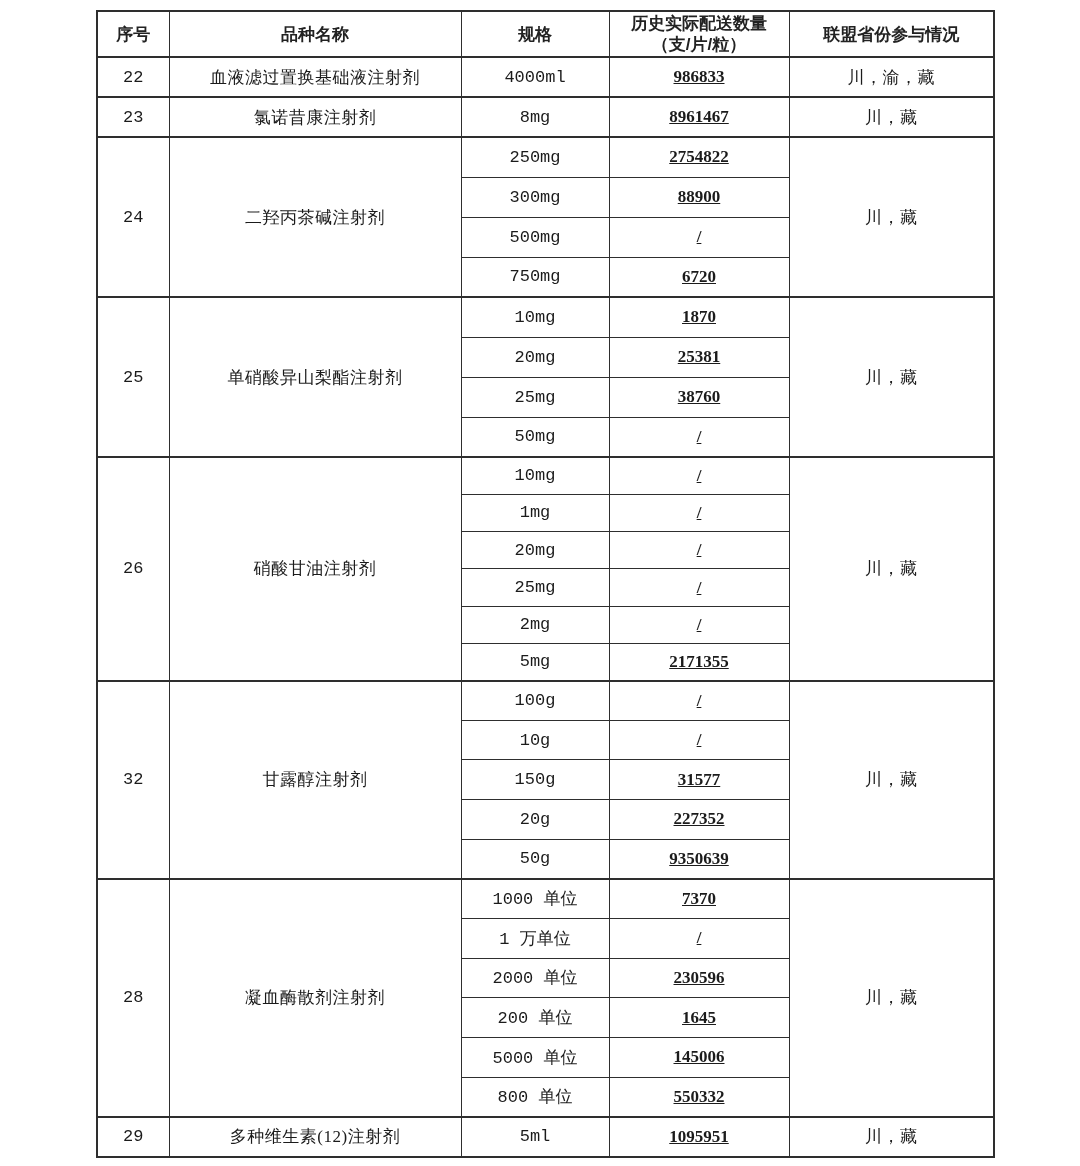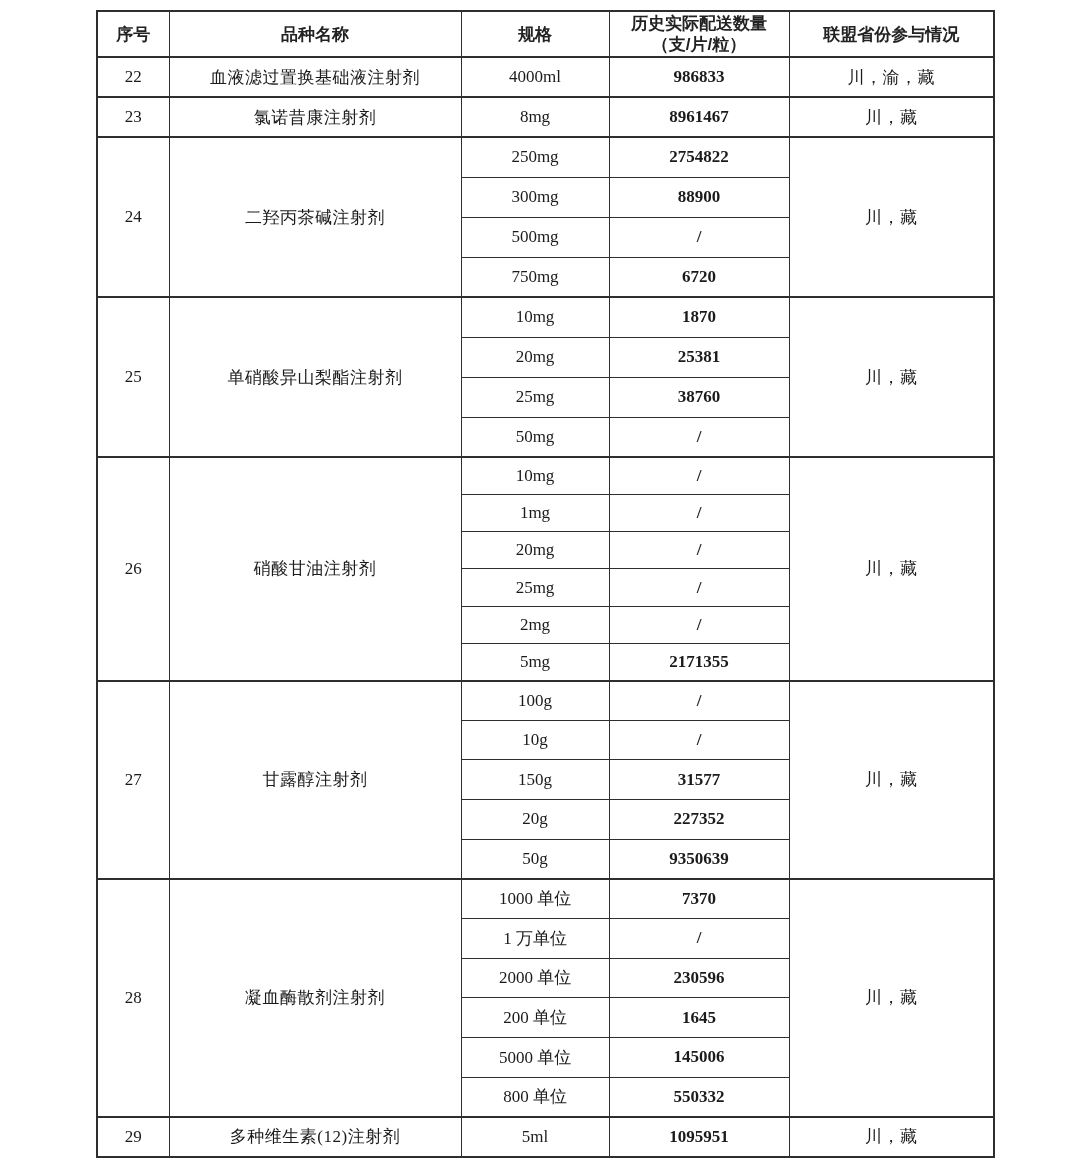--- a/index.html
+++ b/index.html
@@ -39,23 +39,23 @@
   
   .med-table tr.hdr th {
     font-family: "Liberation Sans", "DejaVu Sans", sans-serif;
     font-weight: 600;
     font-size: 17px;
     color: #222;
   }
   .qty-head { line-height: 21px; }
 
   
-  .seq, .spec { font-family: Liberation Serif, serif; }
+  .seq, .spec { font-family: Liberation Mono, monospace; }
   .name, .prov { font-family: "Liberation Serif", "DejaVu Serif", serif; letter-spacing: 0.5px; margin-top: 12px; }
-  .qty { font-weight: bold; }
+  .qty { font-weight: bold; text-decoration: underline; }
 
   
   tr.h-header { height: 46px; }
   tr.h40   { height: 40px; }
   tr.h37   { height: 37.3px; }
   tr.h39a  { height: 39.6px; }
   tr.h39b  { height: 39.7px; }
 </style>
 </head>
 <body>
@@ -161,21 +161,21 @@
       <tr class="h37">
         <td class="spec">2mg</td>
         <td class="qty">/</td>
       </tr>
       <tr class="h37">
         <td class="spec">5mg</td>
         <td class="qty">2171355</td>
       </tr>
 
       <tr class="h39a group-start">
-        <td class="seq" rowspan="5">27</td>
+        <td class="seq" rowspan="5">32</td>
         <td class="name" rowspan="5">甘露醇注射剂</td>
         <td class="spec">100g</td>
         <td class="qty">/</td>
         <td class="prov" rowspan="5">川，藏</td>
       </tr>
       <tr class="h39a">
         <td class="spec">10g</td>
         <td class="qty">/</td>
       </tr>
       <tr class="h39a">

